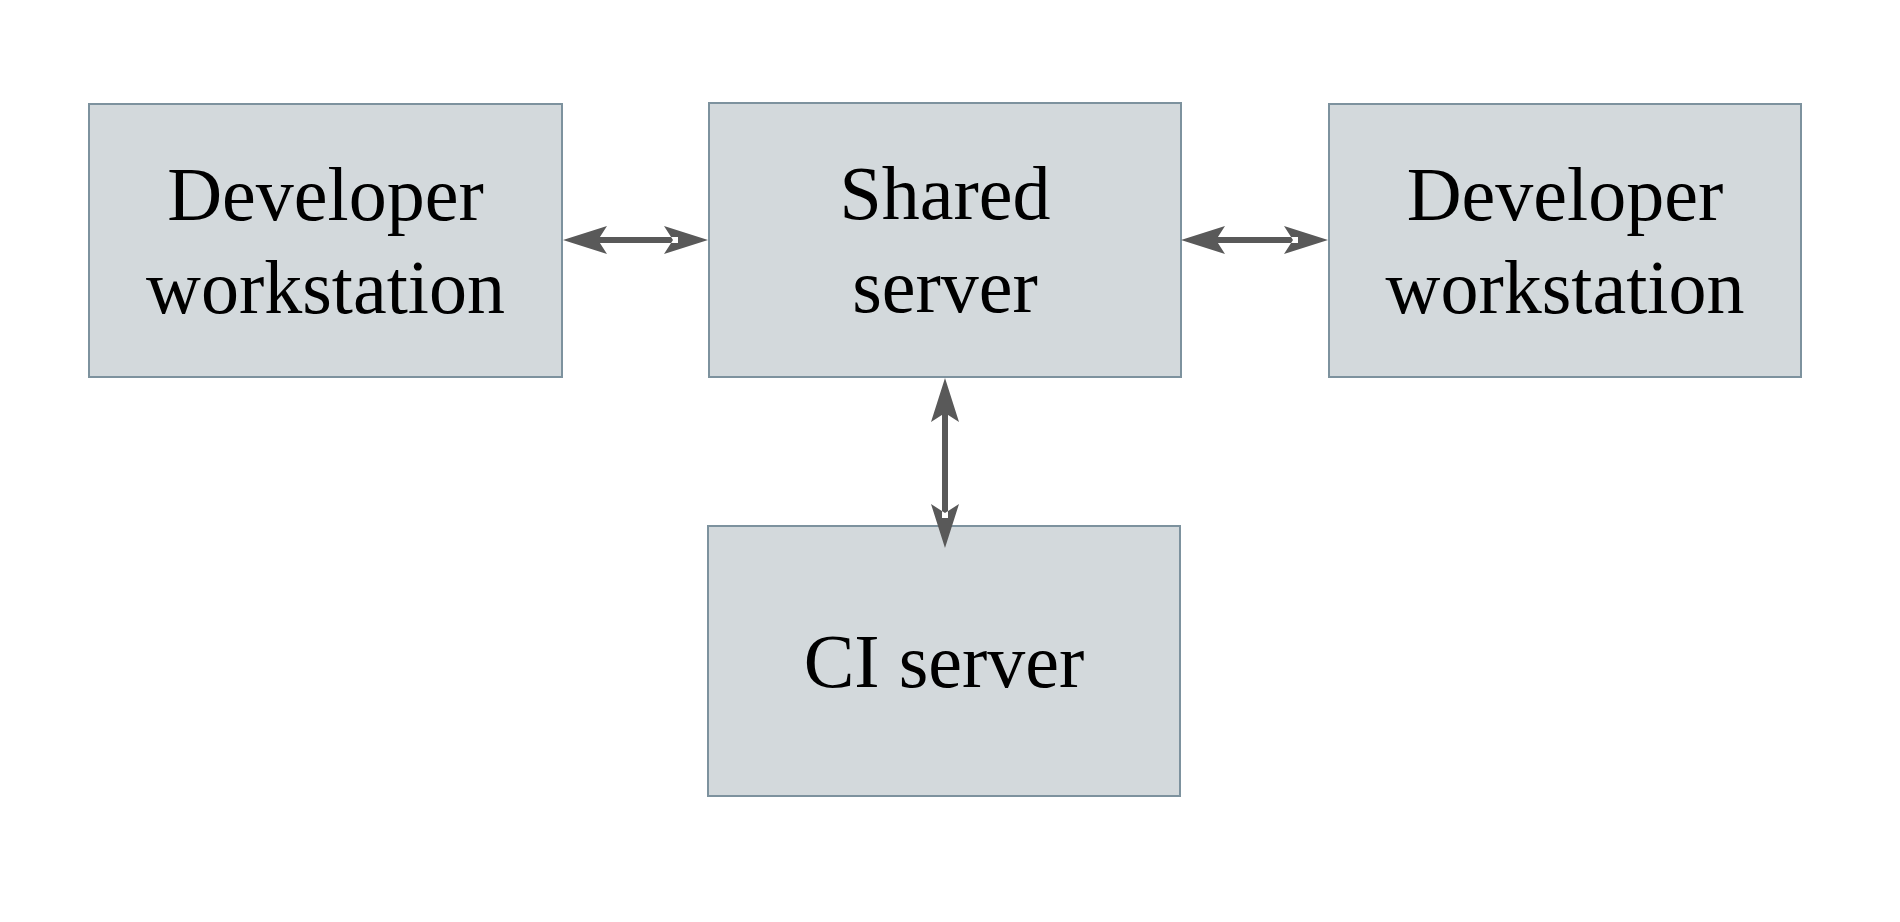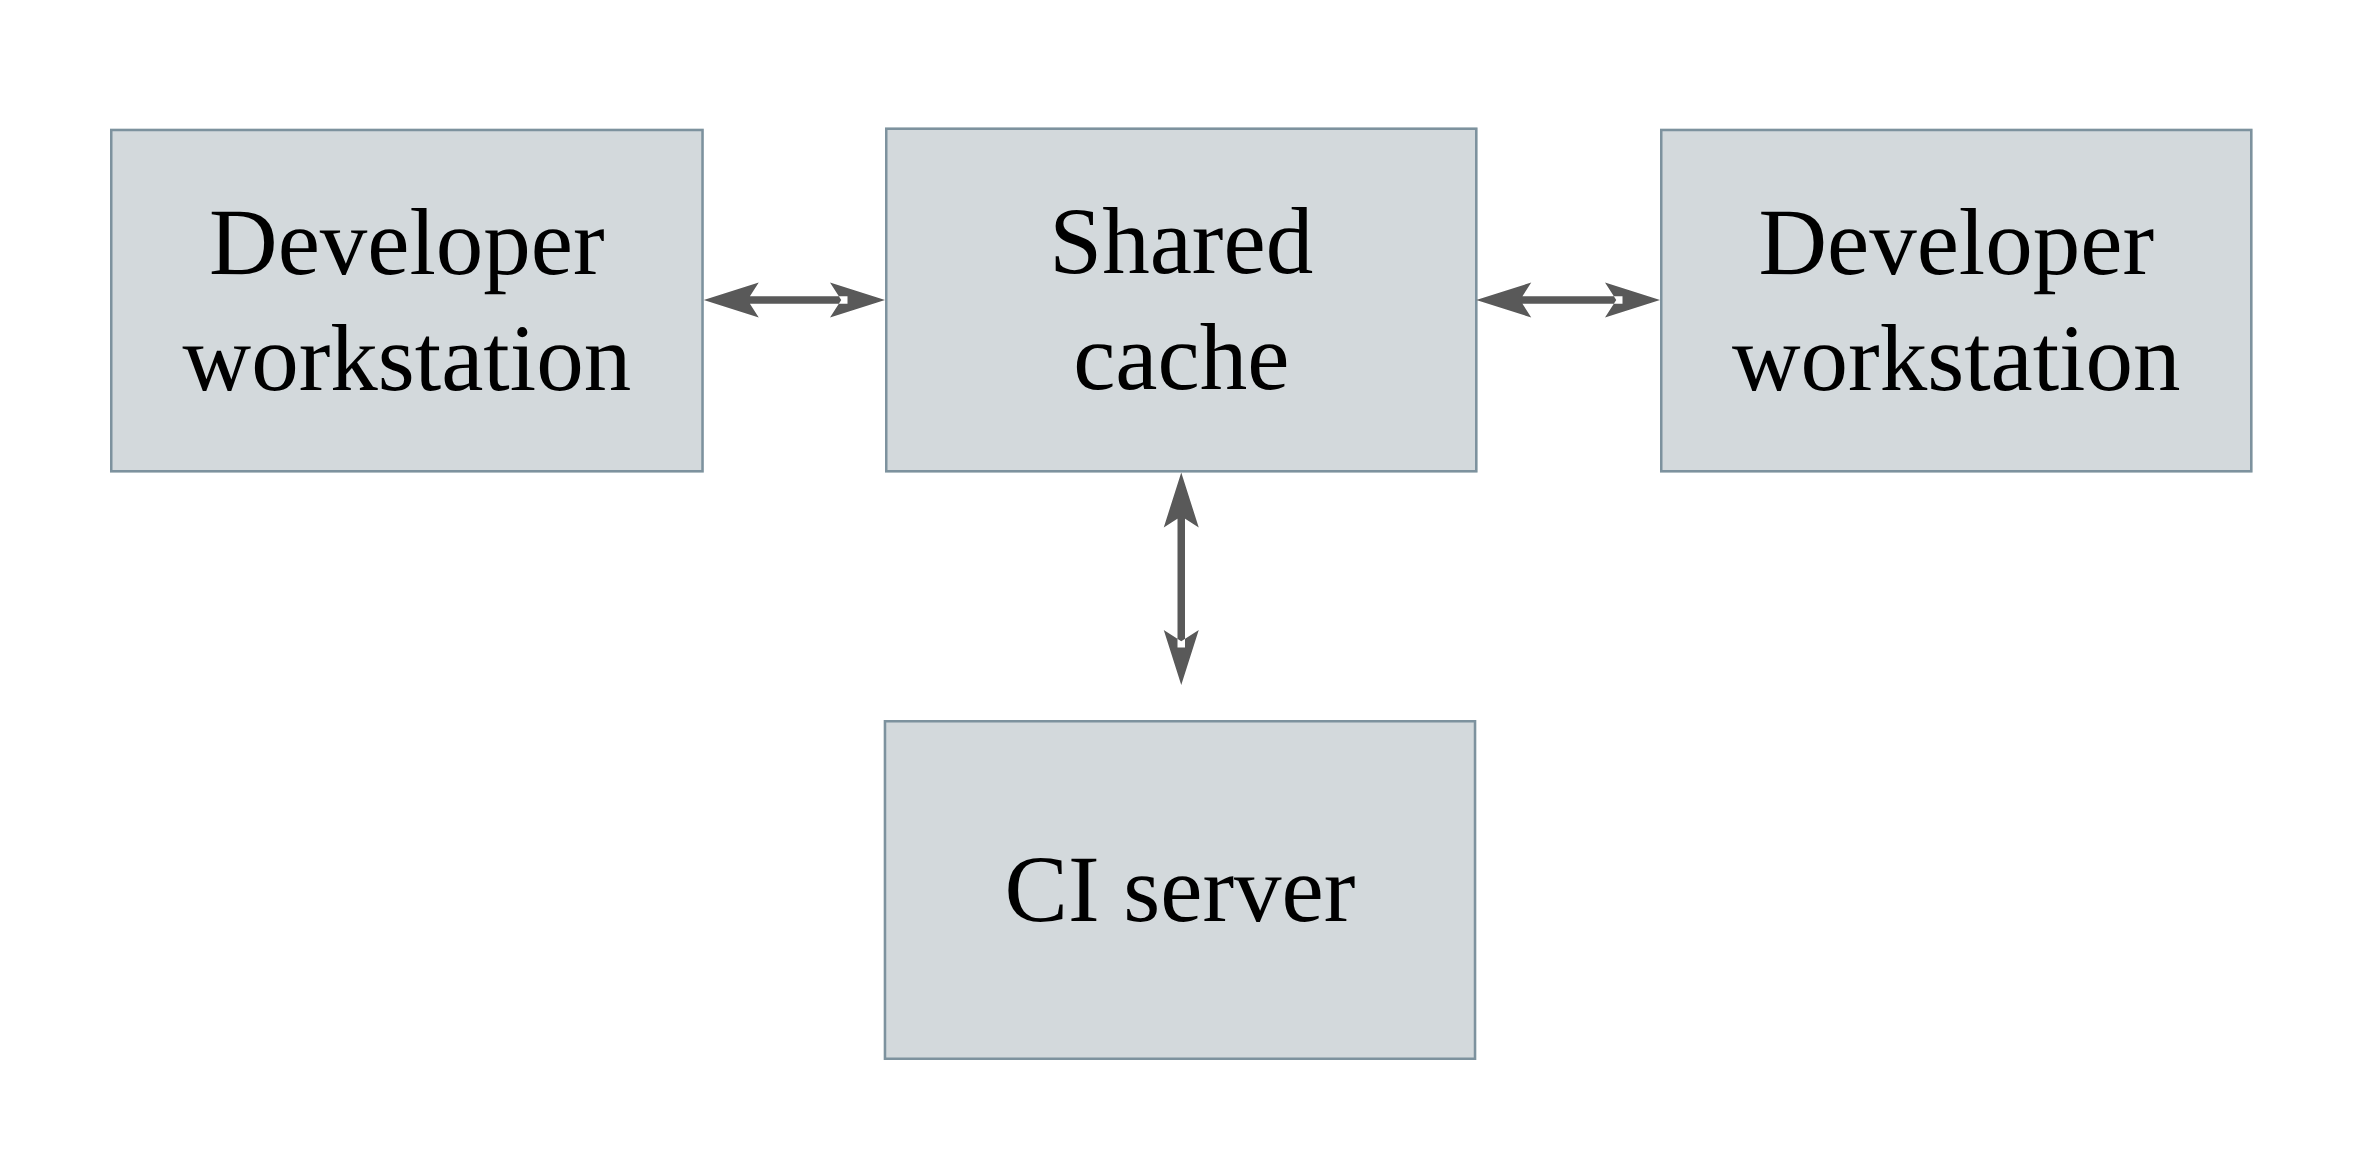--- a/index.html
+++ b/index.html
@@ -35,39 +35,39 @@
     letter-spacing: 0px;
   }
   .edge {
     position: absolute;
     display: block;
   }
   
   #node-dev-left   { left: 88px;   top: 103px; width: 475px; height: 275px; }
   #node-cache      { left: 708px;  top: 102px; width: 474px; height: 276px; }
   #node-dev-right  { left: 1328px; top: 103px; width: 474px; height: 275px; }
-  #node-ci         { left: 707px;  top: 576px; width: 474px; height: 272px; }
+  #node-ci         { left: 707px;  top: 525px; width: 474px; height: 272px; }
   
   #edge-left-cache  { left: 563px;  top: 225px; width: 145px; height: 30px; }
   #edge-cache-right { left: 1181px; top: 225px; width: 147px; height: 30px; }
   #edge-cache-ci    { left: 930px;  top: 378px; width: 30px;  height: 170px; }
 </style>
 </head>
 <body>
 
 <div class="canvas">
 
   <div class="node" id="node-dev-left">
     <div class="node-label">Developer
 workstation</div>
   </div>
 
   <div class="node" id="node-cache">
     <div class="node-label">Shared
-cache</div>
+server</div>
   </div>
 
   <div class="node" id="node-dev-right">
     <div class="node-label">Developer
 workstation</div>
   </div>
 
   <div class="node" id="node-ci">
     <div class="node-label">CI server</div>
   </div>

